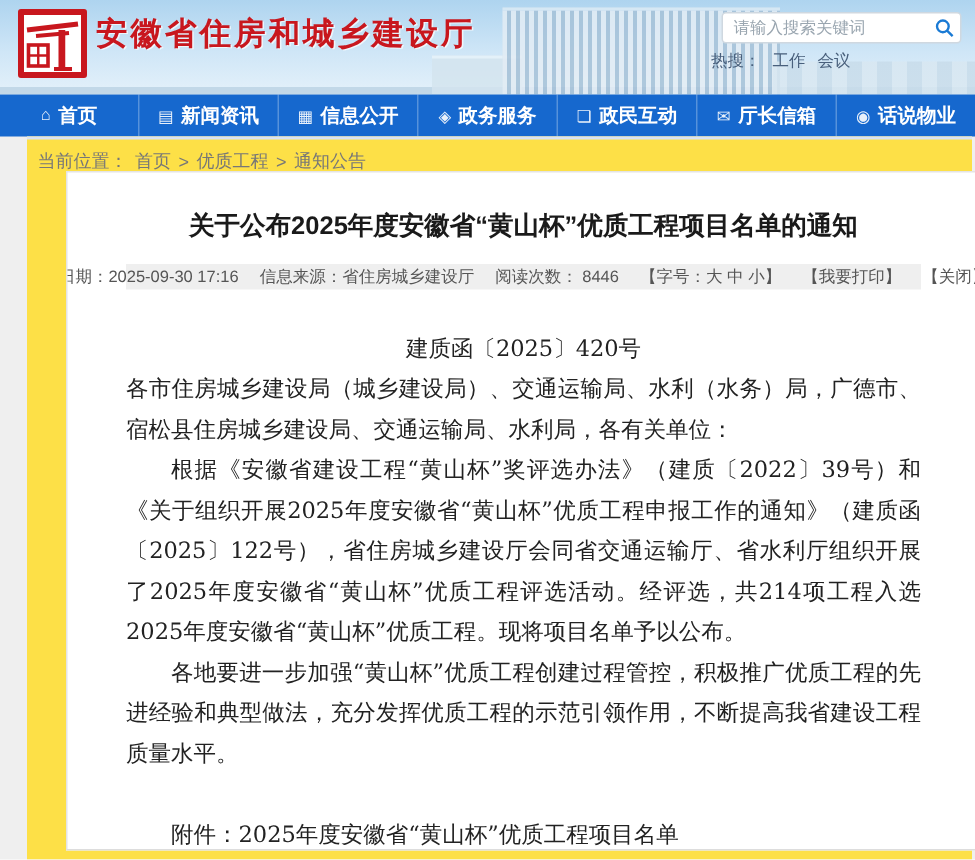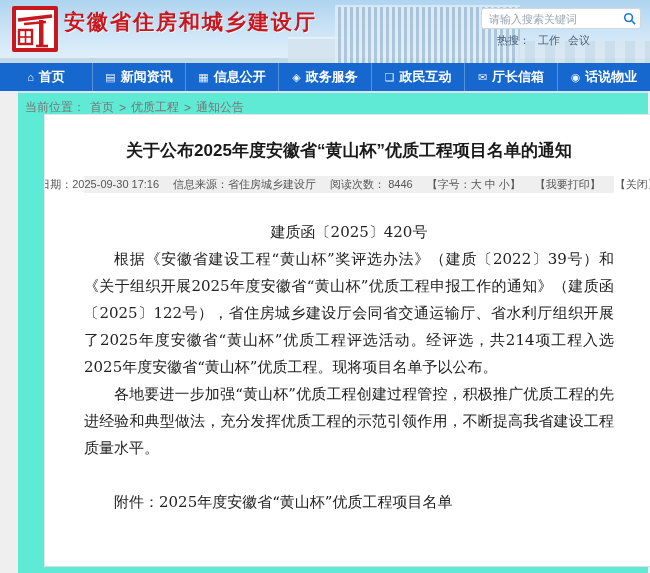--- a/index.html
+++ b/index.html
@@ -53,41 +53,41 @@
     background:#fff; border:1px solid #cfd8e0; border-radius:3px;
     display:flex; align-items:center; padding:0 4px 0 7px;
   }
   .search-box input {
     border:none; outline:none; flex:1; font-size:11px; color:#333;
     font-family:"Liberation Sans",sans-serif; background:transparent; min-width:0;
   }
   .search-box input::placeholder { color:#9aa6b0; }
   .search-glyph { width:13px; height:13px; flex:0 0 auto; }
   .hot-row {
-    position:absolute; left:497px; top:33px; font-size:11px; color:#49607c;
+    position:absolute; left:474px; top:33px; font-size:11px; color:#49607c;
     display:flex; gap:8px; white-space:nowrap;
   }
   .hot-row a { color:#49607c; text-decoration:none; }
   
   .nav {
     position:absolute; left:0; top:63px; width:650px; height:28px;
     background:#1668ce; display:flex;
   }
   .nav-item {
     flex:1; display:flex; align-items:center; justify-content:center;
     color:#fff; font-size:13px; font-weight:bold; gap:5px;
     border-right:1px solid rgba(255,255,255,.28); cursor:pointer;
     white-space:nowrap;
   }
   .nav-item:last-child { border-right:none; }
   .nav-glyph { font-size:11px; font-weight:normal; opacity:.9; }
   
   .page {
     position:absolute; left:18px; top:91px; width:630px; height:482px;
-    background:#5eead4; border-top:2px solid #d9e4f3;
+    background:#fde047; border-top:2px solid #d9e4f3;
   }
   .breadcrumb {
     position:absolute; left:7px; top:6px; font-size:12px; color:#777;
     display:flex; gap:5px; align-items:center; white-space:nowrap;
   }
   .breadcrumb a { color:#777; text-decoration:none; }
   
   .card {
     position:absolute; left:4px; top:21px; width:610px; height:453px;
     background:#fff; border:1px solid #e4e4e4; border-bottom:1px solid #ddd;
@@ -196,19 +196,20 @@
       <span>日期：2025-09-30 17:16</span>
       <span>信息来源：省住房城乡建设厅</span>
       <span>阅读次数：  8446</span>
       <span class="lk">【字号：大 中 小】</span>
       <span class="lk">【我要打印】</span>
       <span class="lk">【关闭】</span>
     </div>
 
     <div class="doc-body">
       <div class="doc-number">建质函〔2025〕420号</div>
+      <p class="para">各市住房城乡建设局（城乡建设局）、交通运输局、水利（水务）局，广德市、宿松县住房城乡建设局、交通运输局、水利局，各有关单位：</p>
       <p class="para indent">根据《安徽省建设工程“黄山杯”奖评选办法》（建质〔2022〕39号）和《关于组织开展2025年度安徽省“黄山杯”优质工程申报工作的通知》（建质函〔2025〕122号），省住房城乡建设厅会同省交通运输厅、省水利厅组织开展了2025年度安徽省“黄山杯”优质工程评选活动。经评选，共214项工程入选2025年度安徽省“黄山杯”优质工程。现将项目名单予以公布。</p>
       <p class="para indent">各地要进一步加强“黄山杯”优质工程创建过程管控，积极推广优质工程的先进经验和典型做法，充分发挥优质工程的示范引领作用，不断提高我省建设工程质量水平。</p>
       <p class="attach">附件：2025年度安徽省“黄山杯”优质工程项目名单</p>
 
     </div>
   </div>
 </div>
 
 </body></html>

